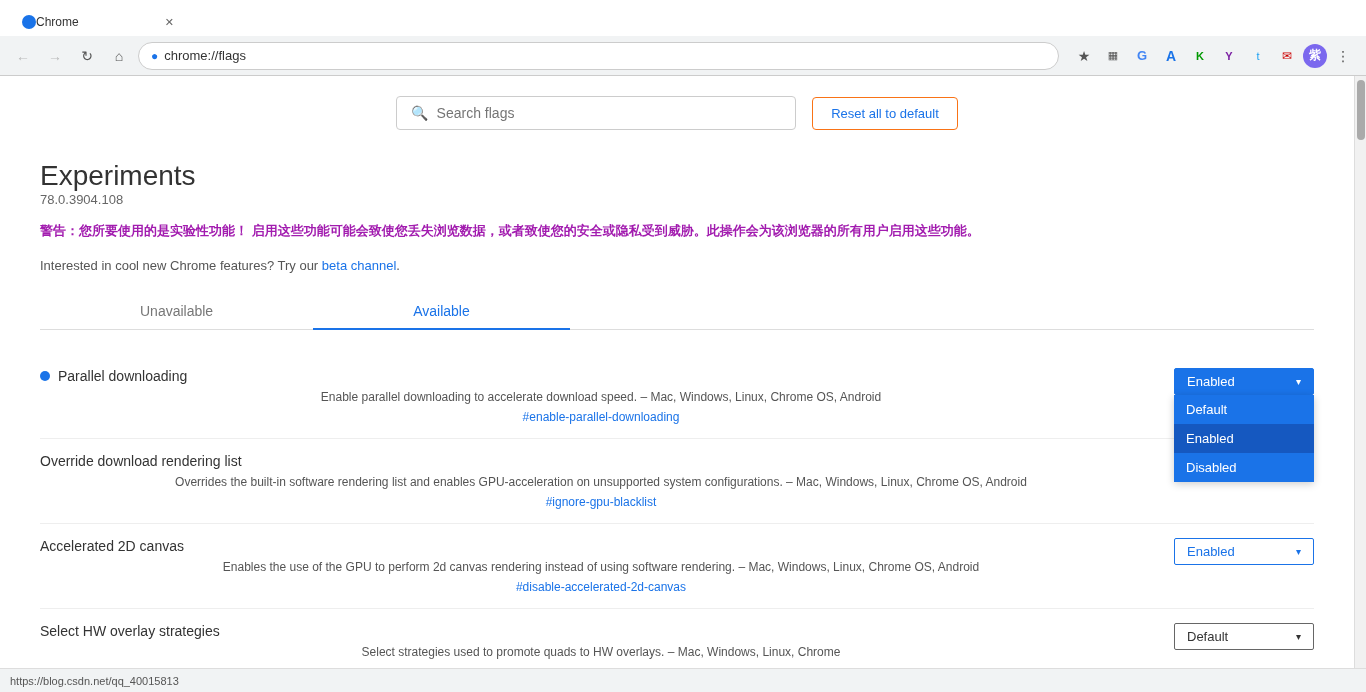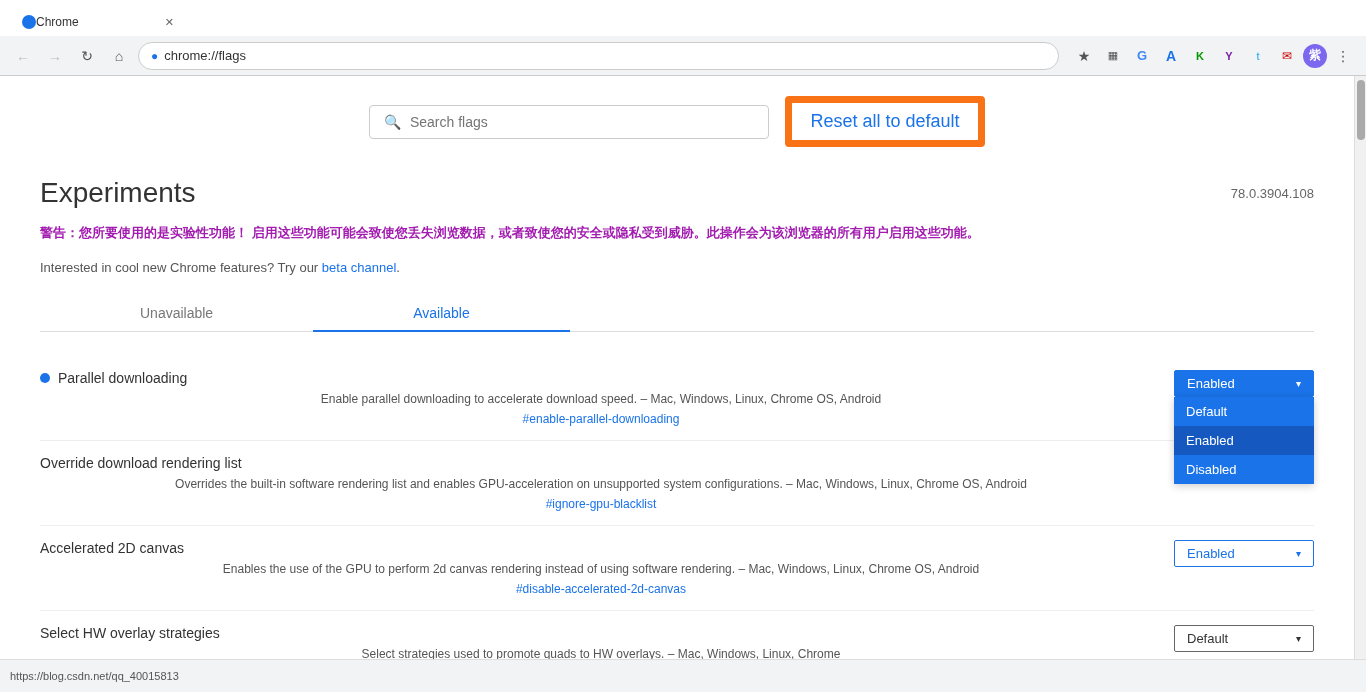--- a/index.html
+++ b/index.html
@@ -143,34 +143,35 @@
       outline: none;
       font-size: 14px;
       color: #aaa;
       width: 100%;
       background: transparent;
     }
     .search-icon { color: #888; font-size: 14px; }
 
     .reset-btn {
       padding: 8px 18px;
-      border: 7px solid #f97316;
+      border: 1px solid #f97316;
       background: #fff;
       color: #1a73e8;
       border-radius: 4px;
       cursor: pointer;
-      font-size: 18px;
+      font-size: 13px;
     }
 
     
     .experiments-header {
       display: flex;
       justify-content: space-between;
-      align-items: center;
+      align-items: flex-start;
       margin-bottom: 14px;
+      flex-direction: column;
     }
     .experiments-title {
       font-size: 28px;
       font-weight: 400;
       color: #333;
     }
     .version-text {
       font-size: 13px;
       color: #666;
     }
@@ -345,21 +346,21 @@
       margin: 2px auto;
       margin-top: 4px;
     }
 
     
     .status-bar {
       position: fixed;
       bottom: 0;
       left: 0;
       right: 0;
-      height: 33px;
+      height: 24px;
       background: #f1f3f4;
       border-top: 1px solid #ddd;
       display: flex;
       align-items: center;
       padding: 0 10px;
       font-size: 11px;
       color: #555;
       z-index: 200;
     }
   </style>

